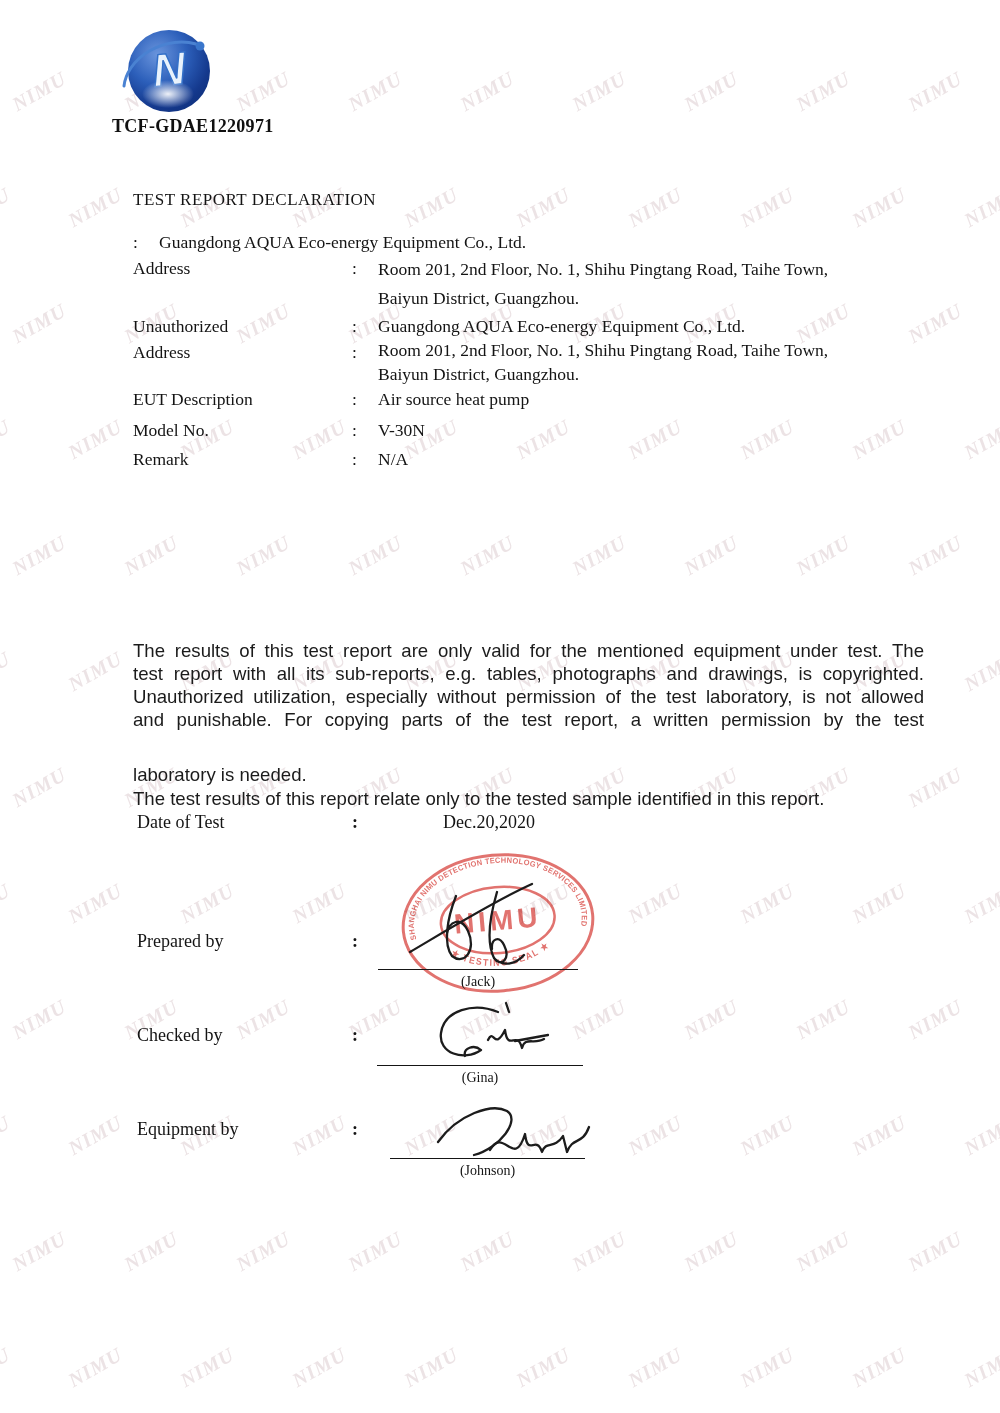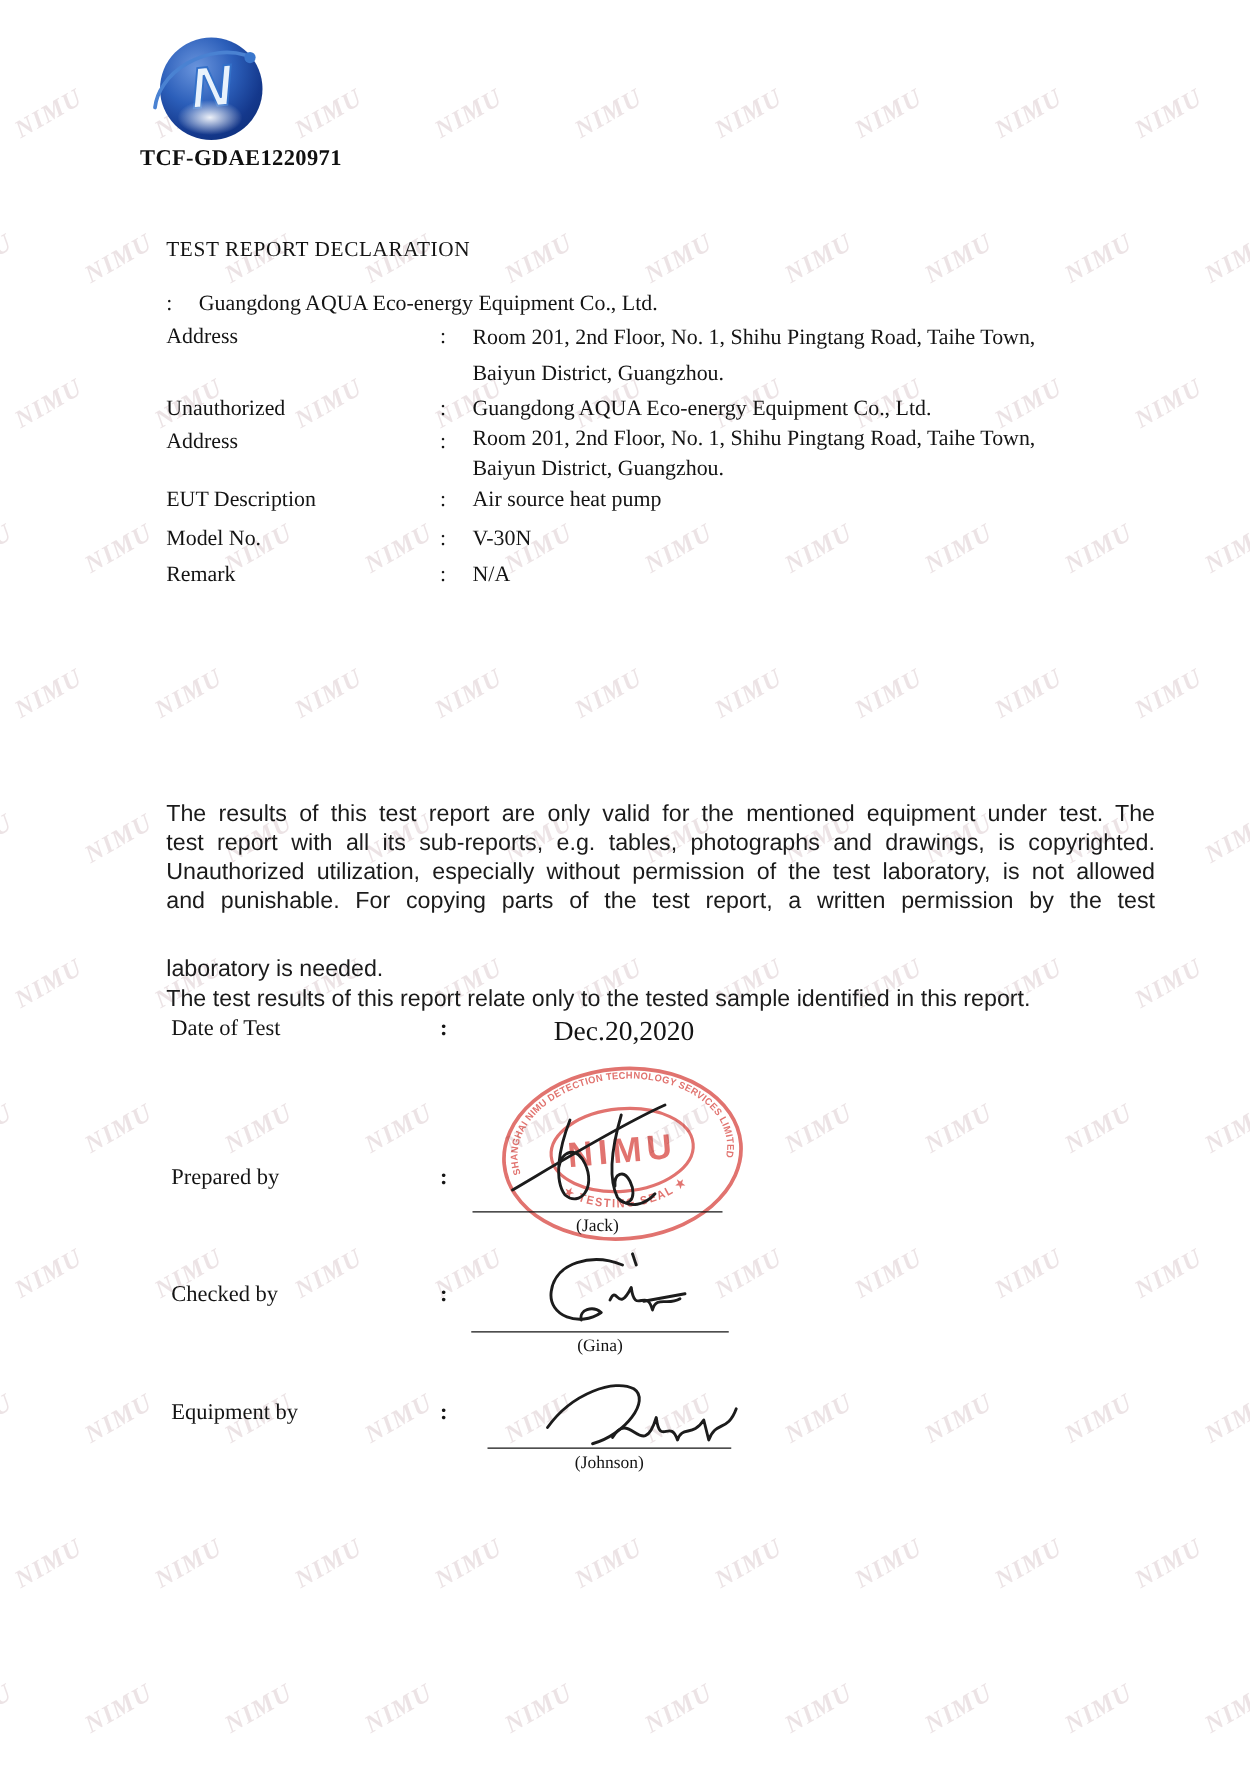--- a/index.html
+++ b/index.html
@@ -48,21 +48,21 @@
         font-size:18.6px;line-height:23.1px;color:#1b1b1b;z-index:2;}
   .para1{top:639px;}
   .para2{top:787px;}
   .jline{text-align:justify;text-align-last:justify;}
   .jline:last-child{text-align-last:left;margin-top:32px;}
 
   
   .kvrow{position:absolute;left:137px;display:flex;font-size:18px;z-index:2;}
   .kvrow .l{width:215px;}
   .kvrow .c{width:91px;font-weight:700;}
-  .kvrow .v{font-size:22px;}
+  .kvrow .v{font-size:18px;}
   .date-row{top:812px;}
   .prepared-row{top:931px;}
   .checked-row{top:1025px;}
   .approved-row{top:1119px;}
 
   
   .stamp{position:absolute;left:398px;top:850px;width:200px;height:146px;color:#dc5a55;
          mix-blend-mode:multiply;opacity:.85;transform:rotate(-5deg);z-index:3;}
   .stamp text{fill:currentColor;font-family:"Liberation Sans",sans-serif;font-weight:700;}
 

